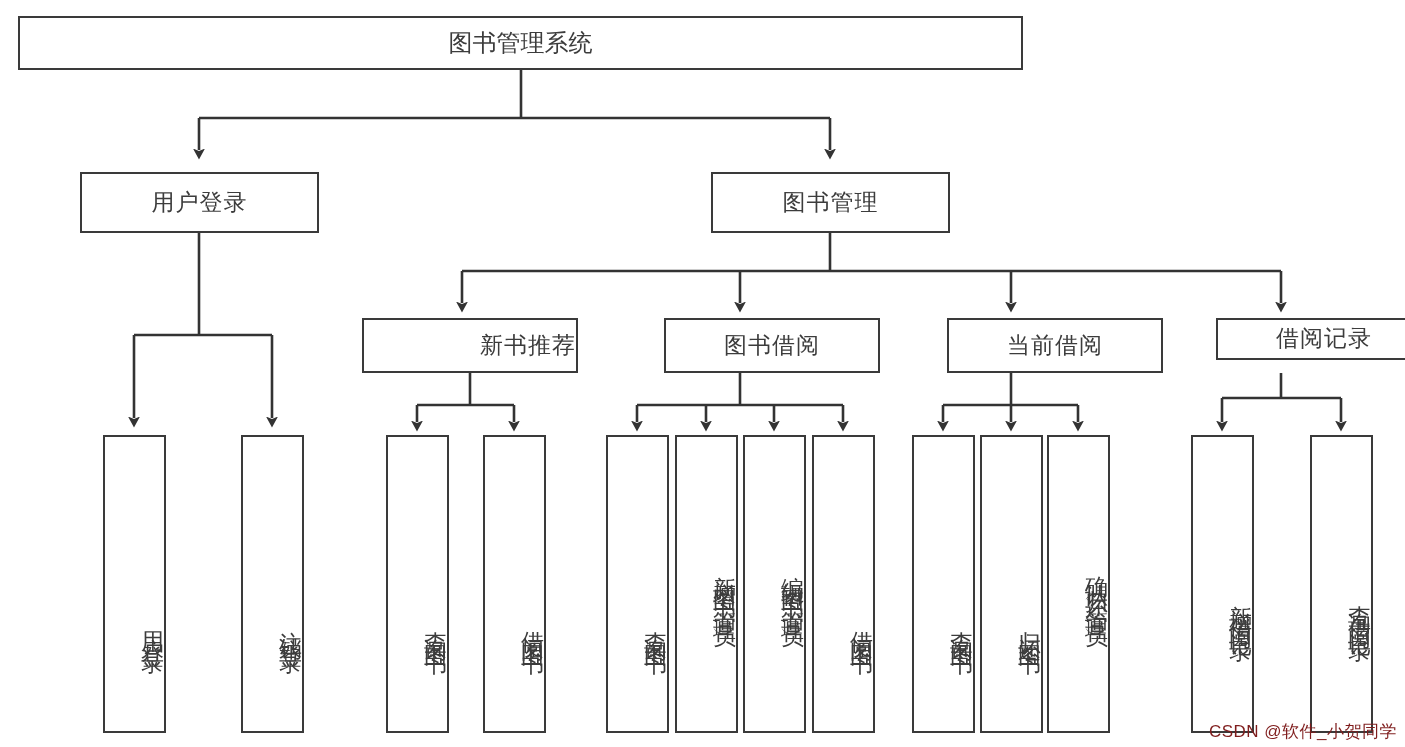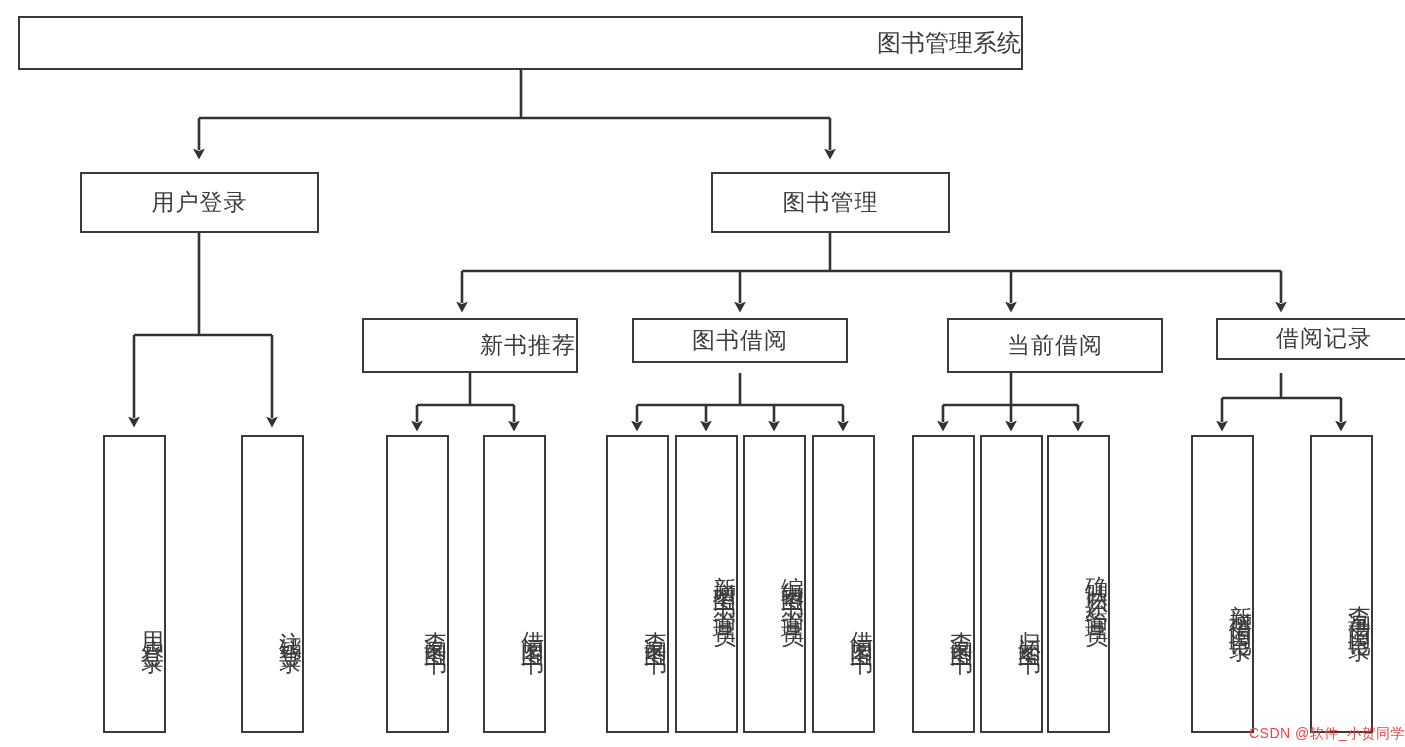--- a/index.html
+++ b/index.html
@@ -35,44 +35,43 @@
     justify-content: center;
     color: #3c3c3c;
   }
   .node.horiz {
     font-size: 23px;
     letter-spacing: 1px;
     line-height: 1.1;
   }
   .node.root {
     font-size: 24px;
-    justify-content: flex-end;
   }
   .node.vert {
     writing-mode: vertical-rl;
     text-orientation: upright;
     font-size: 23px;
     letter-spacing: 7px;
     padding-top: 10px;
     align-items: flex-start;
     justify-content: center;
     line-height: 1;
   }
   .node.vert > .vtext {
     writing-mode: vertical-rl;
     text-orientation: upright;
     display: block;
     text-align: left;
   }
   .watermark {
     position: absolute;
-    right: 0;
+    right: 8px;
     bottom: 4px;
-    font-size: 14px;
-    color: #ef4444;
+    font-size: 17px;
+    color: #7f1d1d;
     white-space: nowrap;
     letter-spacing: 0.5px;
   }
 </style>
 </head>
 <body>
 
 <div id="canvas">
 
   <svg id="wires" viewBox="0 0 1405 747">
@@ -132,21 +131,21 @@
   <div class="node horiz" style="left:80px; top:172px; width:239px; height:61px;">
     <span>用户登录</span>
   </div>
   <div class="node horiz" style="left:711px; top:172px; width:239px; height:61px;">
     <span>图书管理</span>
   </div>
 
   <div class="node horiz" style="left:362px; top:318px; width:216px; height:55px;justify-content:flex-end;">
     <span>新书推荐</span>
   </div>
-  <div class="node horiz" style="left:632px; top:318px; width:216px; height:45px;">
+  <div class="node horiz" style="left:664px; top:318px; width:216px; height:55px;">
     <span>图书借阅</span>
   </div>
   <div class="node horiz" style="left:947px; top:318px; width:216px; height:55px;">
     <span>当前借阅</span>
   </div>
   <div class="node horiz" style="left:1173px; top:318px; width:216px; height:42px;margin-left:43px;">
     <span>借阅记录</span>
   </div>
 
   <div class="node vert" style="left:103px; top:435px; width:63px; height:298px; padding-top:86px;">

